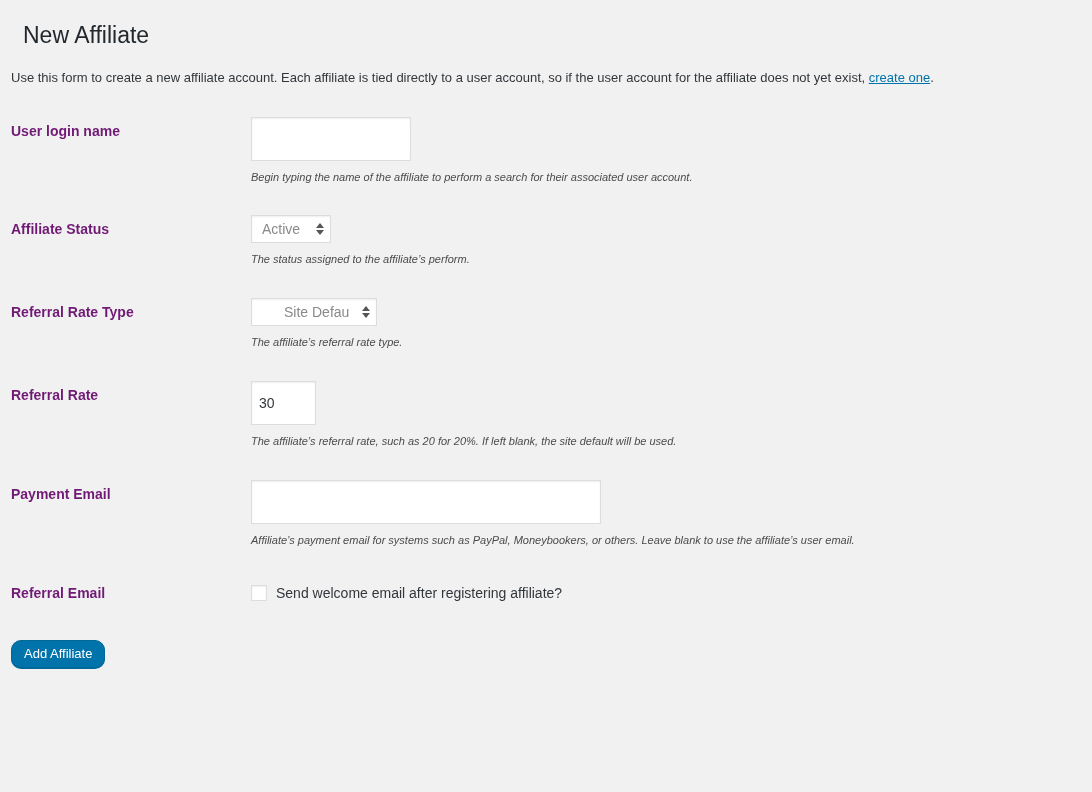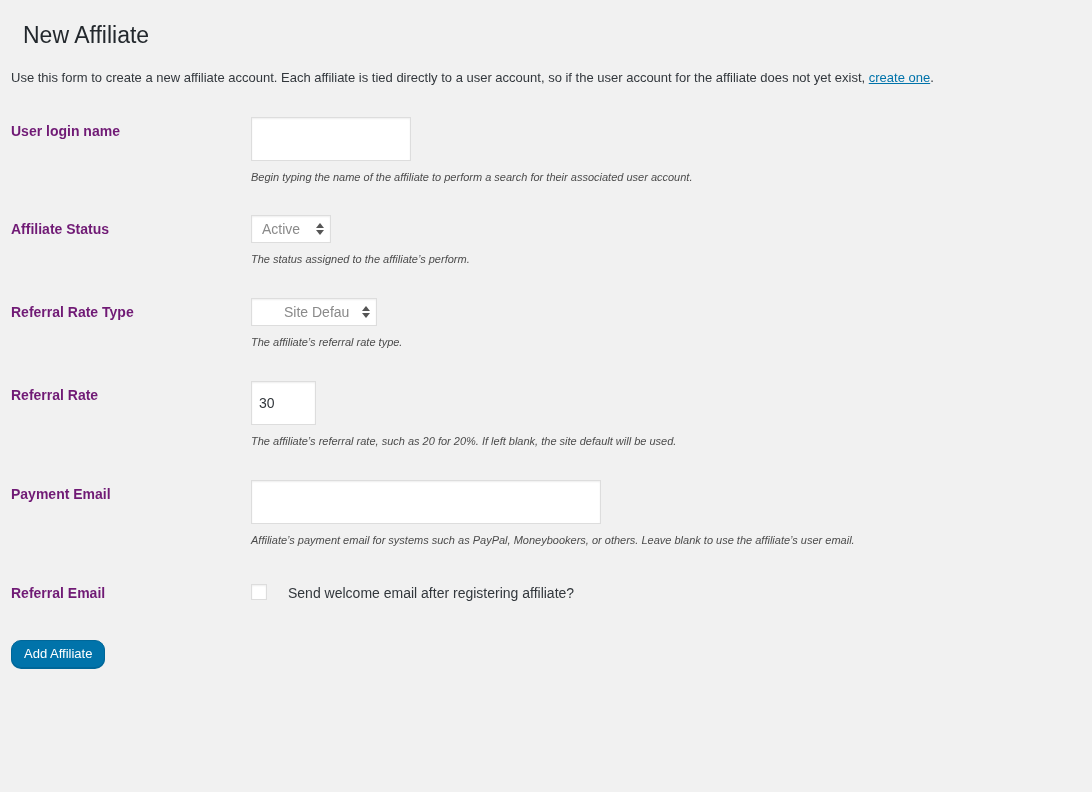--- a/index.html
+++ b/index.html
@@ -130,23 +130,22 @@
     font-size: 14px;
     font-family: "Liberation Sans", sans-serif;
     padding: 6px 8px;
     box-sizing: border-box;
     resize: both;
     outline: none;
     color: #32373c;
   }
   .checkbox-row {
     display: flex;
-    align-items: flex-start;
+    align-items: center;
     padding-top: 5px;
-    gap: 12px;
   }
   input.wp-checkbox {
     -webkit-appearance: none;
     appearance: none;
     width: 16px;
     height: 16px;
     border: 1px solid #ddd;
     background: #fff;
     box-shadow: inset 0 1px 2px rgba(0,0,0,0.07);
     margin: 0 9px 0 0;

